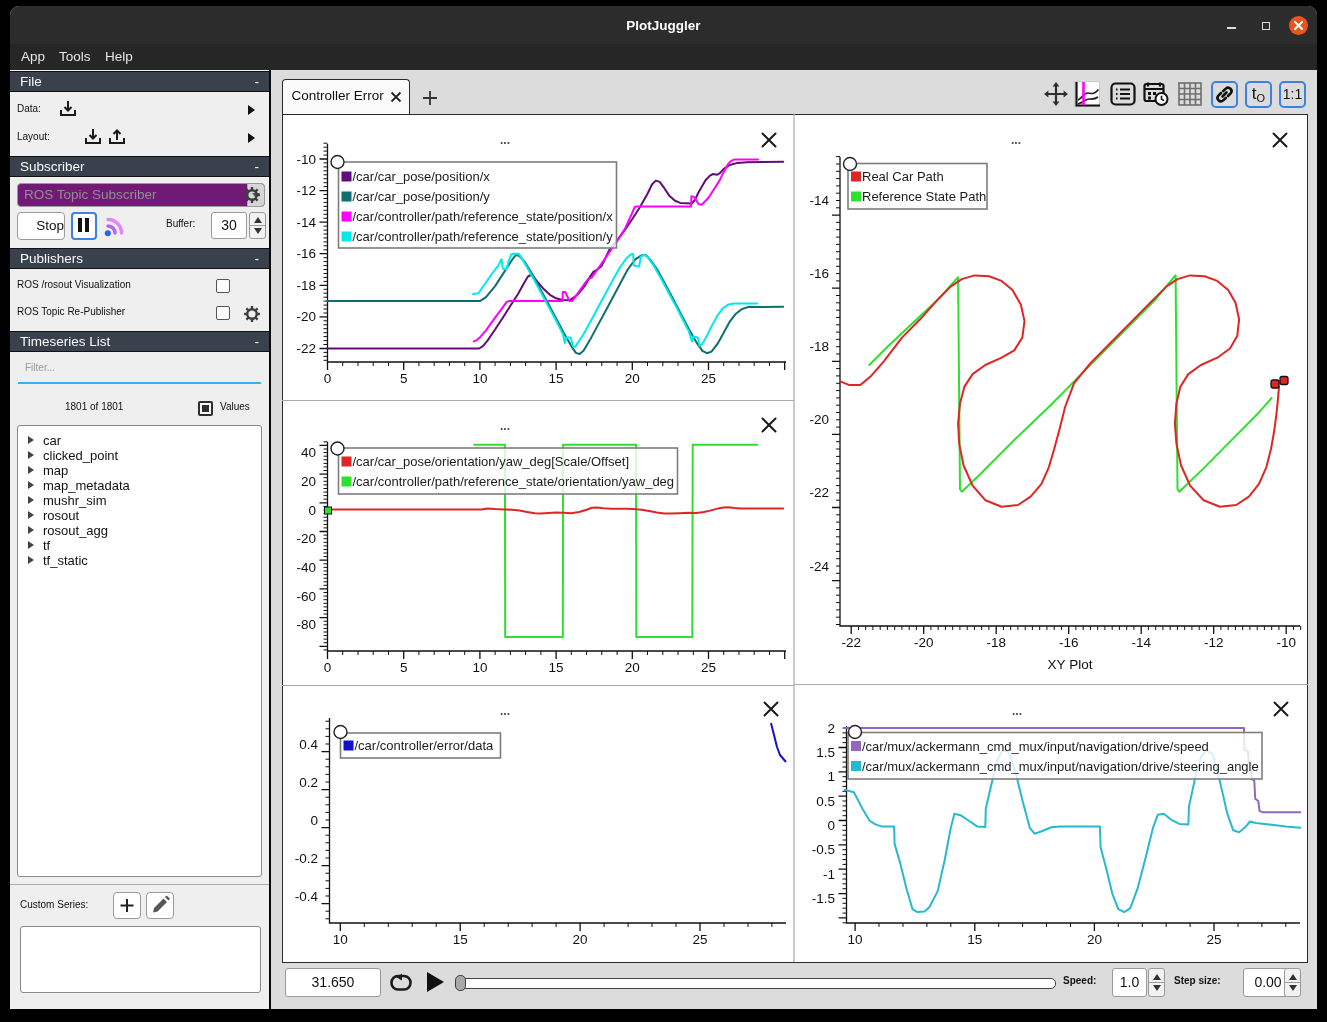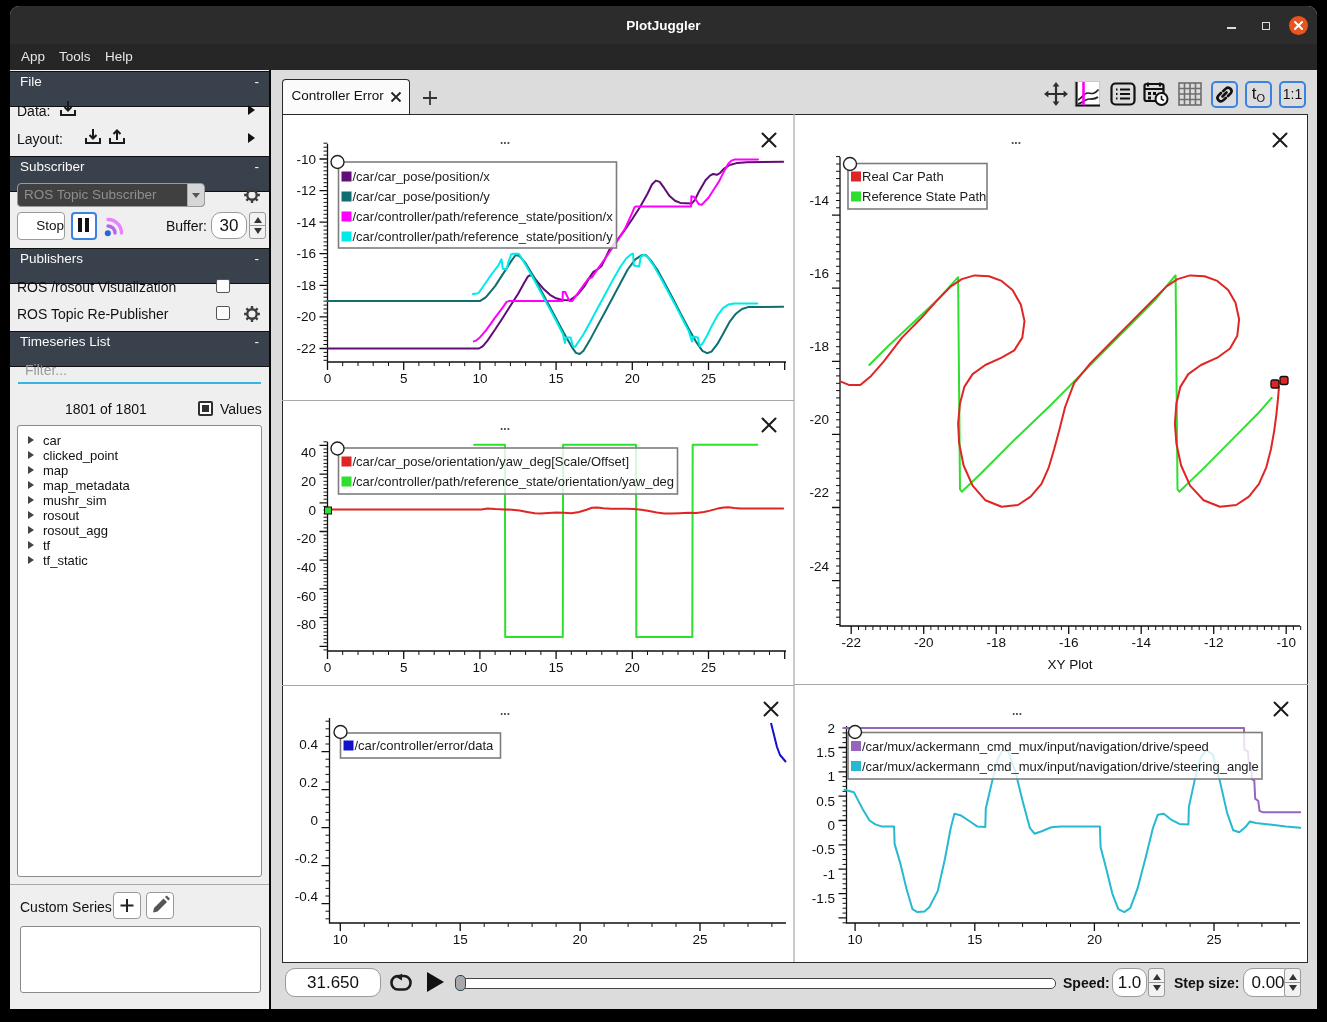--- a/index.html
+++ b/index.html
@@ -1,33 +1,33 @@
 <!DOCTYPE html>
 <html><head><meta charset="utf-8"><title>PlotJuggler</title><style>
 *{margin:0;padding:0;box-sizing:border-box}
 html,body{width:1327px;height:1022px;background:#000;font-family:"Liberation Sans",sans-serif;overflow:hidden}
 .abs{position:absolute}
 #win{position:absolute;left:10px;top:6px;width:1307px;height:1003px;background:#dcdcdc;border-radius:9px 9px 0 0}
 #titlebar{position:absolute;left:10px;top:6px;width:1307px;height:38px;background:#2c2c2c;border-radius:9px 9px 0 0}
 #title{position:absolute;left:10px;width:1307px;top:6px;height:38px;line-height:40px;text-align:center;color:#fff;font-size:13.5px;font-weight:bold}
 #menubar{position:absolute;left:10px;top:44px;width:1307px;height:26px;background:#262626;color:#e6e6e6;font-size:13.5px}
 #menubar span{position:absolute;top:5px}
-.sechead{position:absolute;left:0;width:259px;height:36px;background:#39414d;color:#fafafa;font-size:13.5px;line-height:20px;border-top:1px solid #111;border-bottom:1px solid #111}
+.sechead{position:absolute;left:0;width:259px;height:21px;background:#39414d;color:#fafafa;font-size:13.5px;line-height:20px;border-top:1px solid #111;border-bottom:1px solid #111}
 .sechead .t{margin-left:10px}
 .sechead .m{position:absolute;right:10px;top:0}
-.lbl{position:absolute;font-size:14px;color:#111}
+.lbl{position:absolute;font-size:10px;color:#111}
 .rarrow{position:absolute;width:0;height:0;border-left:7px solid #111;border-top:5px solid transparent;border-bottom:5px solid transparent}
 .btn{position:absolute;background:#fff;border:1px solid #9a9a9a;border-radius:4px}
 .chk{position:absolute;width:14px;height:14px;background:#fdfdfd;border:1px solid #555;border-radius:2px}
 #dock{position:absolute;left:281.5px;top:113.5px;width:1026.5px;height:849px;background:#fff;border:1px solid #2a2a2a}
 #tab{position:absolute;left:281.5px;top:79px;width:128px;height:35.5px;background:#fbfbfb;border:1px solid #2a2a2a;border-bottom:none;border-radius:4px 4px 0 0;font-size:13.5px;color:#111}
 .tbicon{position:absolute;top:81px;width:26px;height:26px}
 .bluebox{position:absolute;top:81px;width:27px;height:27px;border:2px solid #3c82e0;border-radius:5px;color:#111;text-align:center}
 #botbar{position:absolute;left:271px;top:962.5px;width:1036px;height:40.5px;background:#dcdcdc}
-.spin{position:absolute;background:#fff;border:1px solid #9a9a9a;border-radius:10px;font-size:17px;color:#111;text-align:center}
+.spin{position:absolute;background:#fff;border:1px solid #9a9a9a;border-radius:3px;font-size:14px;color:#111;text-align:center}
 .spinbtns{position:absolute;width:17px;background:#f2f2f2;border:1px solid #9a9a9a;border-radius:3px}
 .spindiv{position:absolute;left:0;width:100%;height:1px;background:#9a9a9a}
 .uptri{position:absolute;left:4px;width:0;height:0;border-left:4.5px solid transparent;border-right:4.5px solid transparent;border-bottom:6px solid #333}
 .dntri{position:absolute;left:4px;width:0;height:0;border-left:4.5px solid transparent;border-right:4.5px solid transparent;border-top:6px solid #333}
 svg text{font-family:"Liberation Sans",sans-serif}
 </style></head><body>
 <div id="win"></div>
 <div id="titlebar"></div>
 <div id="title">PlotJuggler</div>
 
@@ -58,21 +58,21 @@
     <path d="M4 12v5h14v-5" stroke="#1a1a1a" stroke-width="2" fill="none"></path>
     <path d="M11 3v9M7.5 9l3.5 3.5L14.5 9" stroke="#1a1a1a" stroke-width="2" fill="none"></path>
   </svg>
   <svg class="abs" style="left:96px;top:56px" width="22" height="22" viewBox="0 0 22 22">
     <path d="M4 12v5h14v-5" stroke="#1a1a1a" stroke-width="2" fill="none"></path>
     <path d="M11 14V5M7.5 8l3.5-3.5L14.5 8" stroke="#1a1a1a" stroke-width="2" fill="none"></path>
   </svg>
   <div class="rarrow" style="left:238px;top:63px"></div>
 
   <div class="sechead" style="top:86px"><span class="t">Subscriber</span><span class="m">-</span></div>
-  <div class="btn" style="left:7px;top:113px;width:188px;height:24px;background:#404040">
+  <div class="btn" style="left:7px;top:113px;width:248px;height:24px;background:#701a75">
     <span style="position:absolute;left:6px;top:3px;font-size:13.5px;color:#8f8f8f">ROS Topic Subscriber</span>
     <div style="position:absolute;right:0;top:0;width:17px;height:22px;background:#d6d6d6;border-left:1px solid #aaa;border-radius:0 3px 3px 0">
       <div class="dntri" style="left:4px;top:9px;border-left-width:4px;border-right-width:4px;border-top-width:5px;border-top-color:#555"></div>
     </div>
   </div>
   <svg class="abs" style="left:231px;top:114px" width="22" height="22" viewBox="0 0 24 24">
     <g stroke="#3c3c3c" fill="none">
         <circle cx="12" cy="12" r="5.2" stroke-width="2.6"></circle>
         <g stroke-width="2.6">
           <path d="M12 3.4v2.8M12 17.8v2.8M3.4 12h2.8M17.8 12h2.8M5.9 5.9l2 2M16.1 16.1l2 2M18.1 5.9l-2 2M7.9 16.1l-2 2"></path>

